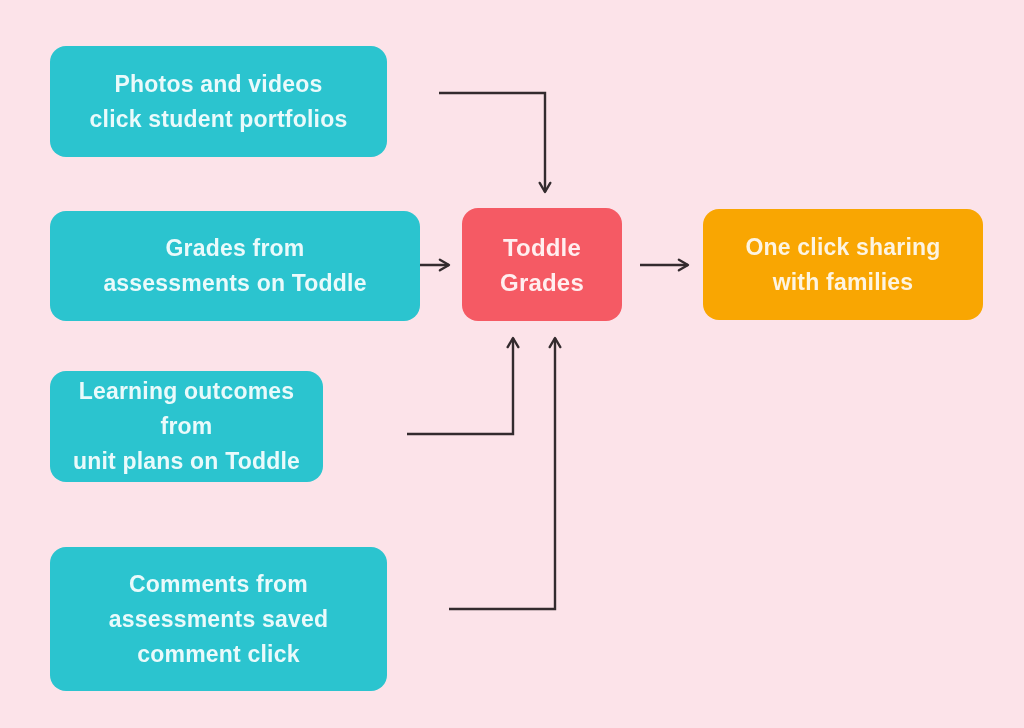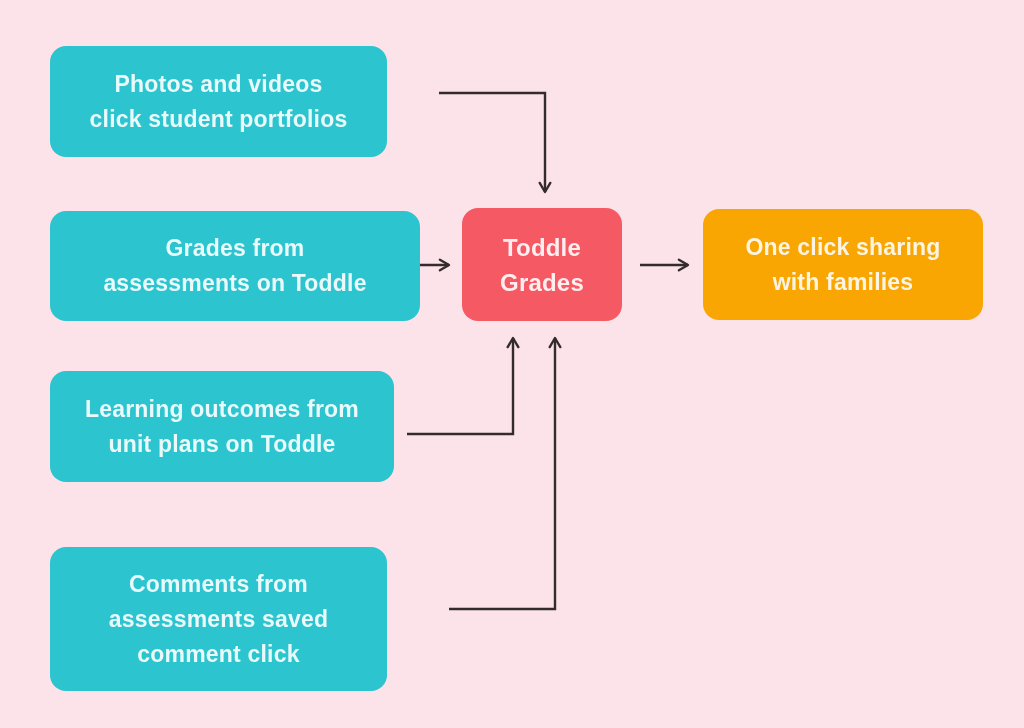--- a/index.html
+++ b/index.html
@@ -40,21 +40,21 @@
     line-height:35px;
     letter-spacing:.2px;
   }
   .node .line{display:block;}
   .node.teal{background:var(--teal);color:var(--teal-text);}
   .node.coral{background:var(--coral);color:var(--coral-text);}
   .node.orange{background:var(--orange);color:var(--orange-text);text-align:right;}
 
   .node-photos   {left:50px;  top:46px;  width:337px; height:111px;}
   .node-grades   {left:50px;  top:211px; width:370px; height:110px;}
-  .node-outcomes {left:50px;  top:371px; width:344px; height:111px;}
+  .node-outcomes {left:50px;  top:371px; width:273px; height:111px;}
   .node-comments {left:50px;  top:547px; width:337px; height:144px;}
   .node-report   {left:462px; top:208px; width:160px; height:113px; font-size:24px;}
   .node-sharing  {left:703px; top:209px; width:280px; height:111px;}
 </style>
 </head>
 <body>
 
 <div class="canvas">
 
   <svg class="edges" viewBox="0 0 1024 728" xmlns="http://www.w3.org/2000/svg">

